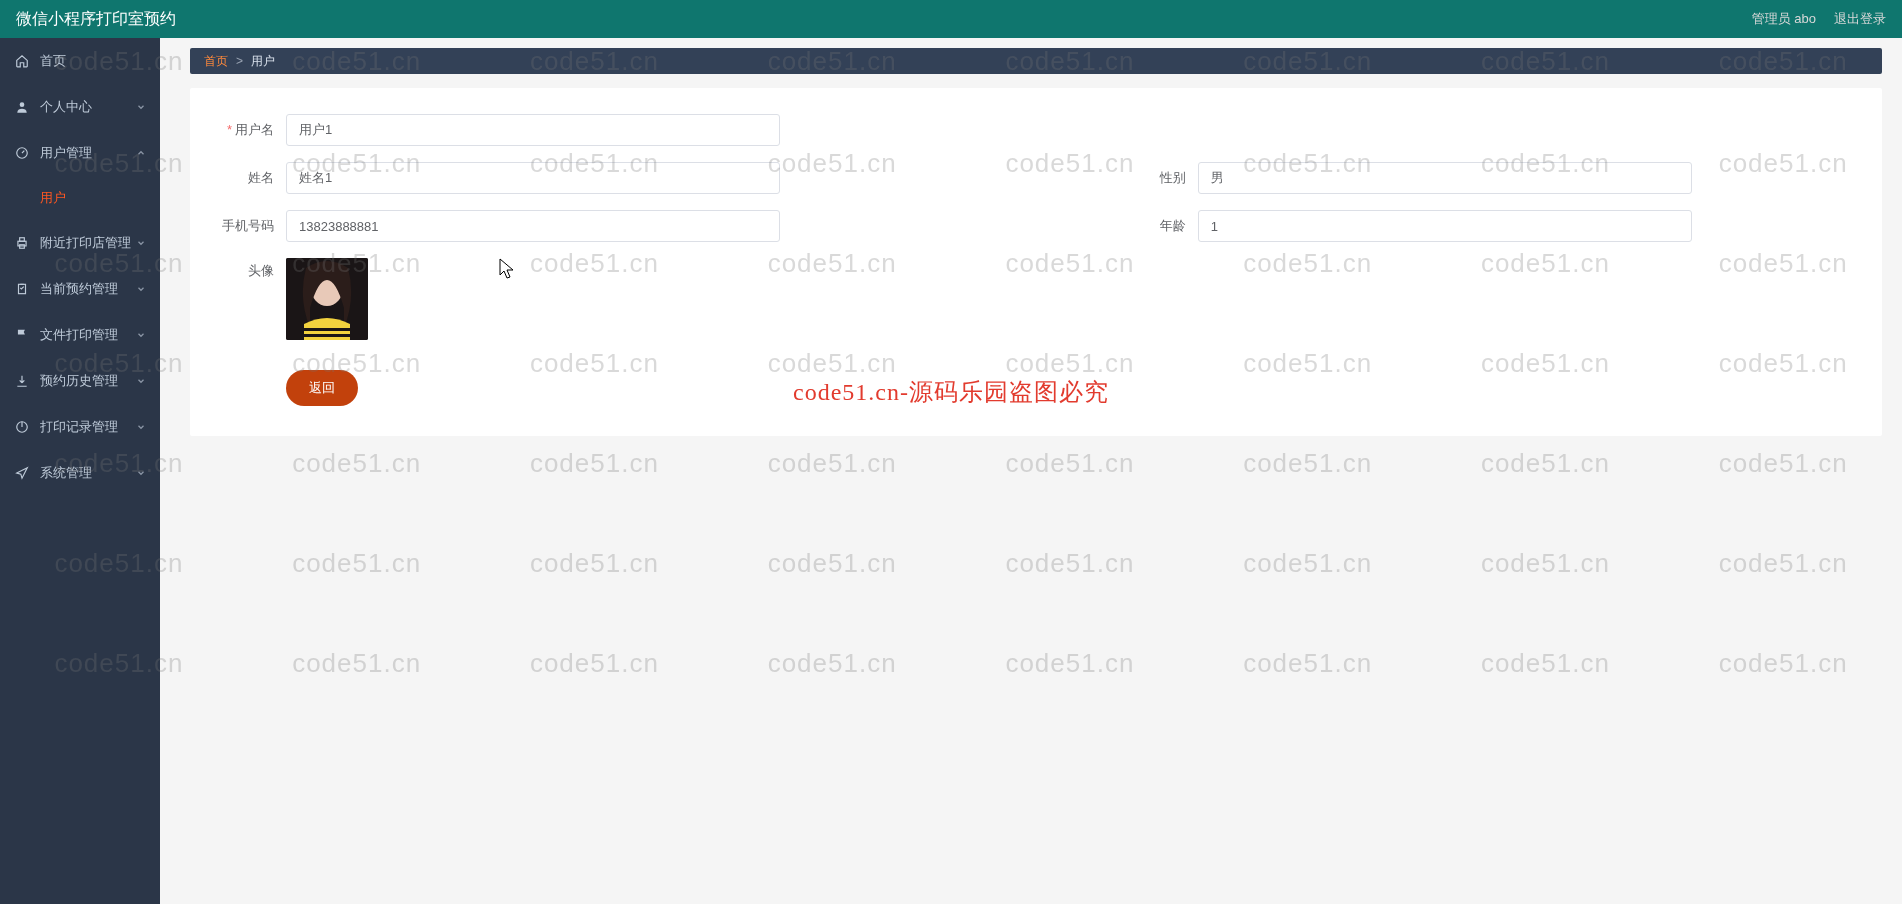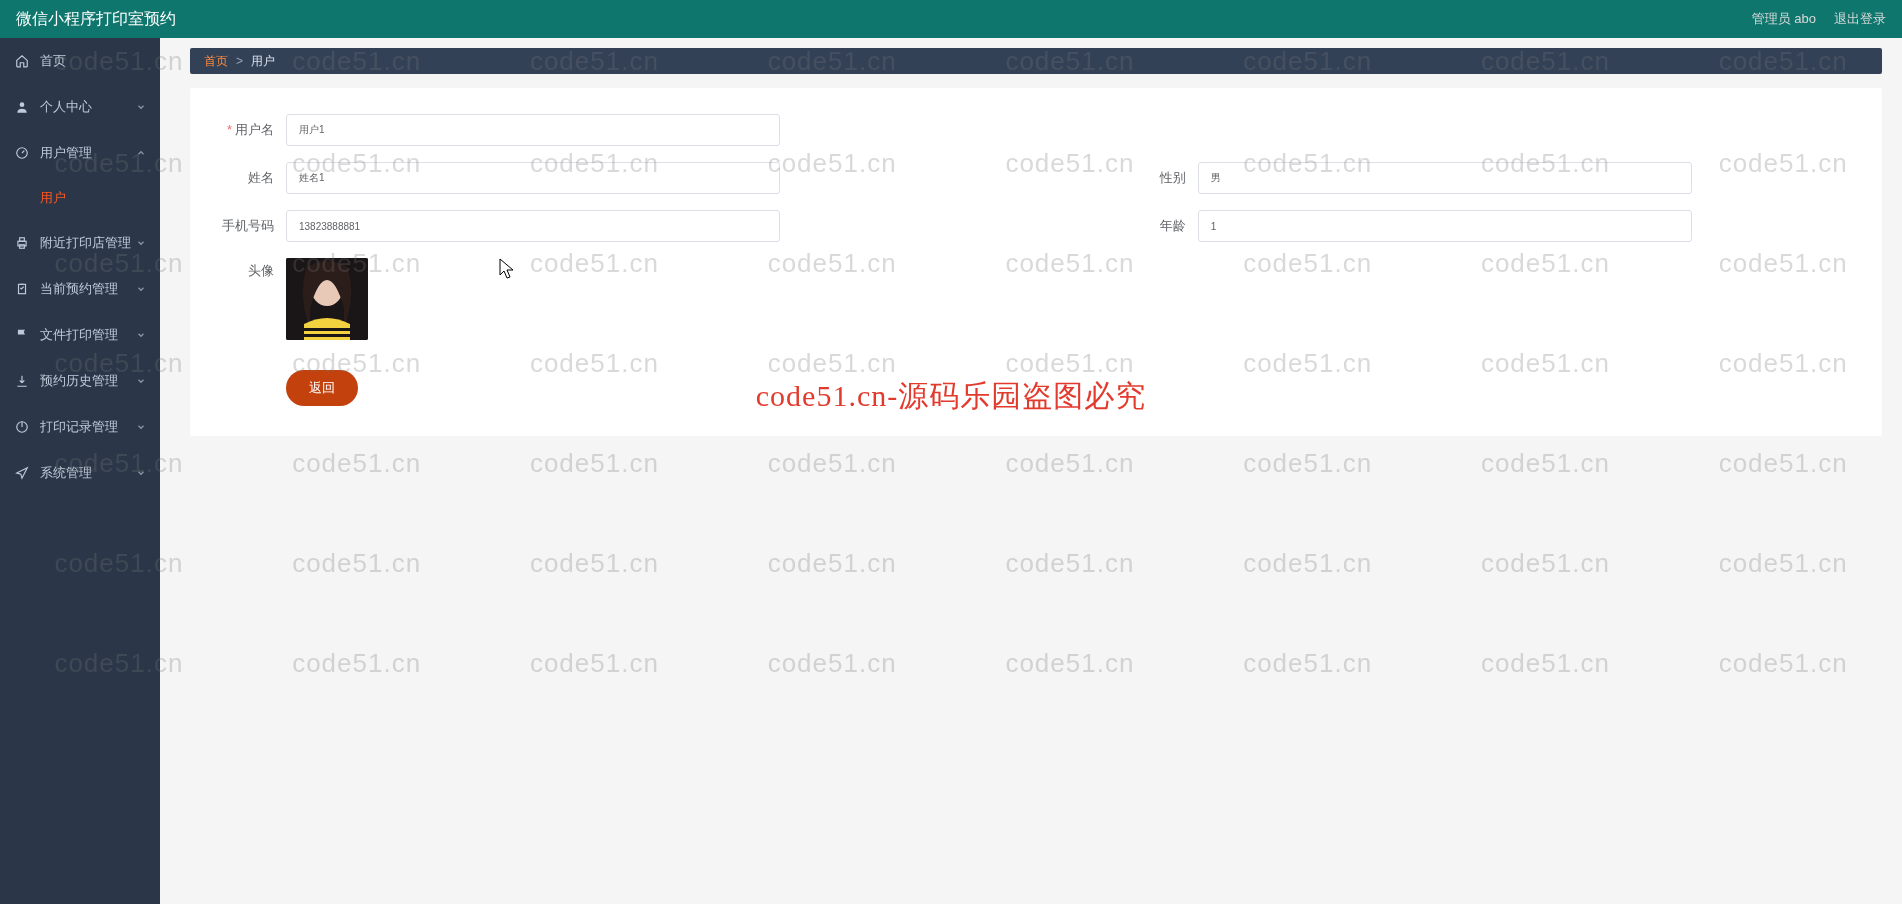--- a/index.html
+++ b/index.html
@@ -143,21 +143,21 @@
     padding-right: 12px;
     white-space: nowrap;
   }
   .flabel .req { color: #f56c6c; margin-right: 3px; }
   .finput {
     flex: 0 0 494px;
     height: 32px;
     border: 1px solid #dcdfe6;
     border-radius: 3px;
     padding: 0 12px;
-    font-size: 10px;
+    font-size: 13px;
     color: #606266;
     outline: none;
   }
   .form-col.right .flabel { width: 72px; }
   .form-col.right { padding-left: 86px; }
 
   .avatar-wrap {
     width: 82px;
     height: 82px;
     background: #222;
@@ -201,21 +201,21 @@
     letter-spacing: 1px;
     font-family: Arial, sans-serif;
   }
   .wm-row span { white-space: nowrap; }
   .wm-big {
     position: absolute;
     left: 50%;
     top: 338px;
     transform: translateX(-50%);
     color: #e23b2e;
-    font-size: 30px;
+    font-size: 24px;
     font-weight: 400;
     white-space: nowrap;
     font-family: "SimSun", serif;
     letter-spacing: 1px;
   }
 
   .cursor-fake {
     position: absolute;
     left: 499px;
     top: 258px;

